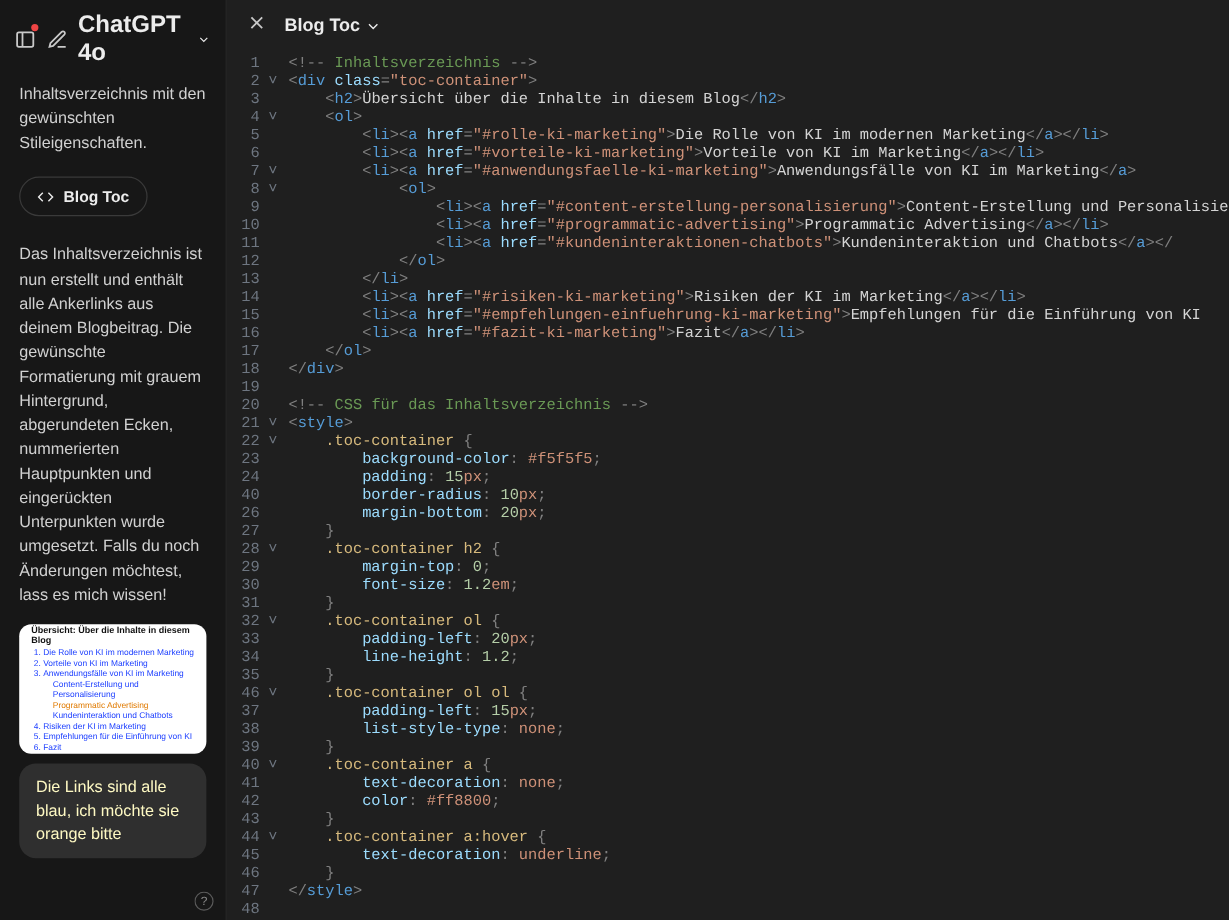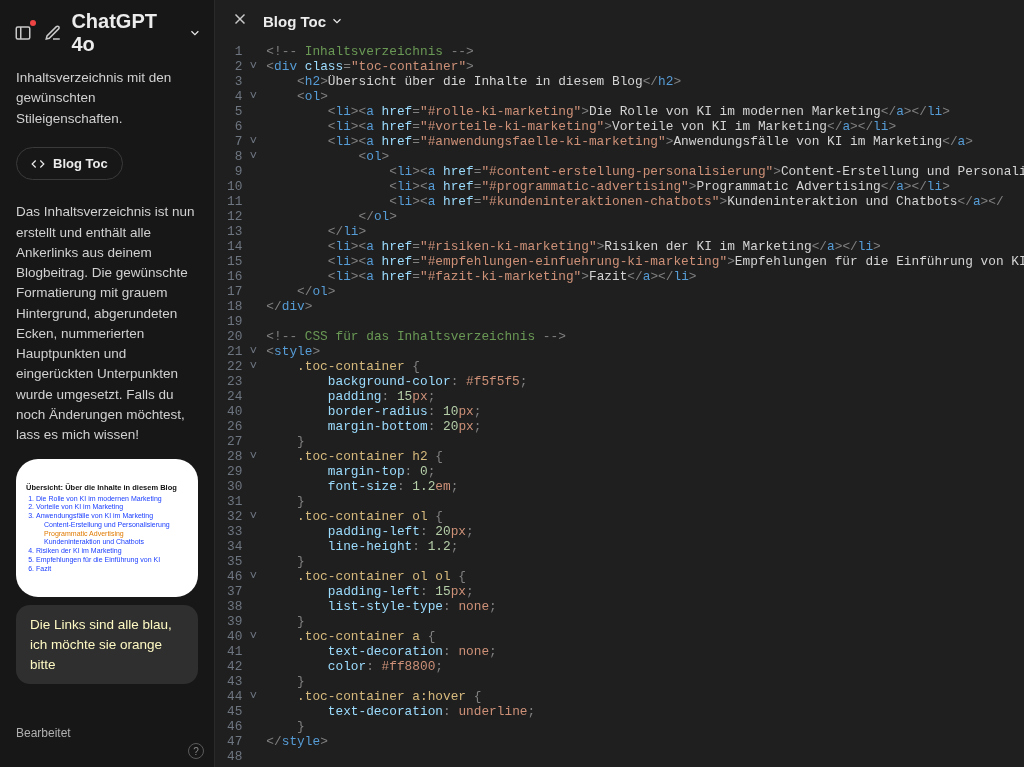--- a/index.html
+++ b/index.html
@@ -66,24 +66,24 @@
     padding: 6px 14px;
     color:#ececec;
     font-size:13px; font-weight:600;
     margin: 4px 0 18px 0;
     cursor:pointer;
   }
   .code-pill svg { width:14px; height:14px; }
 
   .user-bubble-wrap { display:flex; flex-direction:column; align-items:flex-end; }
   .preview-card {
-    width: 182px;
+    width: 156px;
     background:#ffffff;
-    border-radius:22px;
-    padding:24px 10px;
+    border-radius:10px;
+    padding:0 10px;
     font-size:7px;
     line-height:1.25;
     color:#1e40ff;
     margin-bottom:8px;
   }
   .preview-card .pv-title { color:#111; font-weight:700; font-size:7.5px; }
   .preview-card ol { margin:2px 0 0 0; padding-left:10px; }
   .preview-card ol ol { padding-left:8px; list-style:none; margin:0;}
   .preview-card .orange { color:#e07a00; }
 

